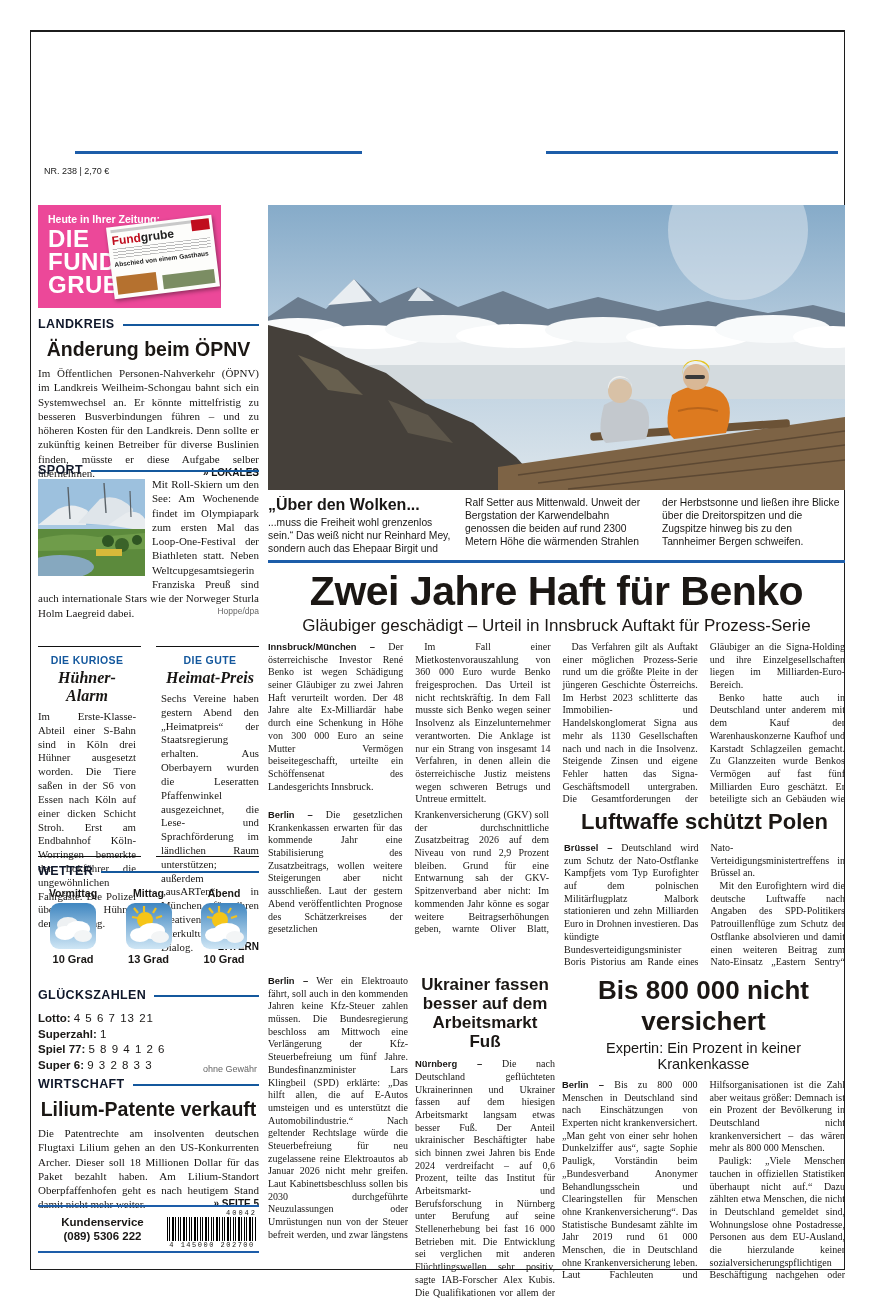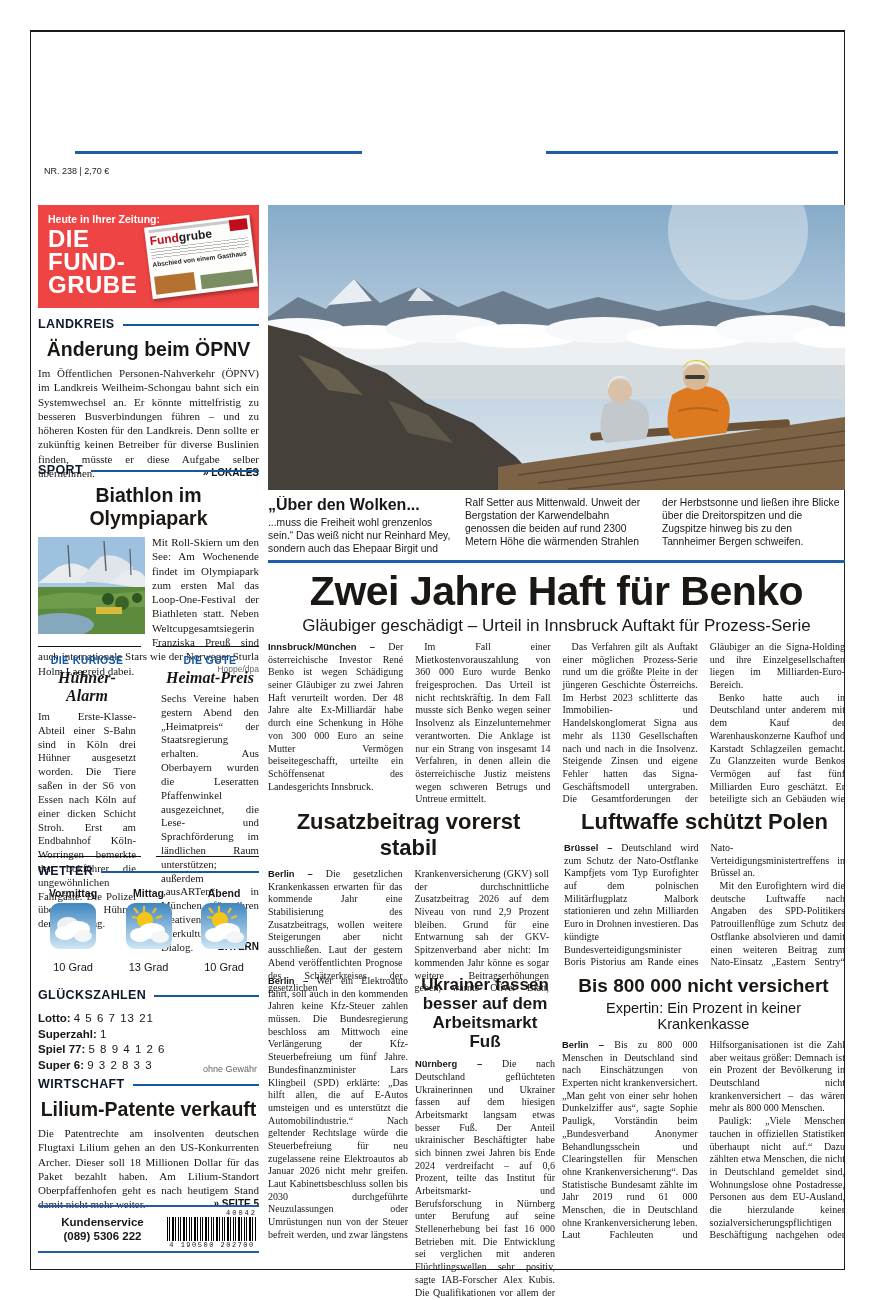--- a/index.html
+++ b/index.html
@@ -28,21 +28,21 @@
   .bt{font-size:11px;line-height:1.3;text-align:justify;hyphens:auto;-webkit-hyphens:auto}
   .bt-s{font-size:10px;line-height:1.27;text-align:justify;hyphens:auto;-webkit-hyphens:auto}
   .dl{font-family:"Liberation Sans",sans-serif;font-weight:700;font-size:.94em}
   .kick{float:right;font-family:"Liberation Sans",sans-serif;font-weight:700;font-size:10px;color:#111;margin-left:6px}
   .credit{float:right;font-family:"Liberation Sans",sans-serif;font-size:8.5px;color:#666;margin-left:24px}
   .divider{display:flex;gap:15px}
   .divider span{display:block;width:103px;height:1px;background:#111}
 
   
   .leftcol{position:absolute;left:38px;top:205px;width:221px}
-  .promo{position:absolute;left:0;top:0;width:221px;height:103px;background:#ef4444;color:#fff;
+  .promo{position:absolute;left:0;top:0;width:183px;height:103px;background:#ec4899;color:#fff;
          padding:8px 10px;font-family:"Liberation Sans",sans-serif;overflow:hidden}
   .promo .eyebrow{font-size:10.5px;font-weight:700;margin-bottom:3px}
   .promo .ptitle{font-size:24px;font-weight:700;line-height:.95;letter-spacing:.5px}
   .thumb{position:absolute;right:5px;top:16px;width:106px;height:72px;background:#fdfdfb;
          transform:rotate(-7deg);box-shadow:1px 2px 4px rgba(0,0,0,.4);color:#222;padding:3px 4px}
   .thumb .bar{height:3px;background:#c9c9c9;margin-bottom:2px}
   .thumb .tt{font-size:12px;font-weight:700;line-height:1}
   .thumb .tt .red{color:#c00d1d}
   .thumb .corner{position:absolute;right:3px;top:3px;width:18px;height:11px;background:#c00d1d}
   .thumb .lines{margin-top:2px;height:10px;background:repeating-linear-gradient(180deg,#bbb 0 1px,transparent 1px 3px)}
@@ -65,21 +65,21 @@
   .sportimg{float:left;width:107px;height:97px;margin:2px 7px 2px 0}
   .minicol{width:104px}
   .minicol .mlabel{font-family:"Liberation Sans",sans-serif;font-weight:700;font-size:10.5px;
                    color:#14589d;text-align:center;letter-spacing:.4px;margin-bottom:3px}
   .minicol .mtitle{font-style:italic;font-weight:700;font-size:16px;text-align:center;margin-bottom:5px}
   .minicol .bt{font-size:10.8px;line-height:1.28}
 
   .wrow{display:flex;justify-content:space-between;margin-top:9px;padding:0 2px}
   .wcell{width:66px;text-align:center;font-family:"Liberation Sans",sans-serif}
   .wlabel{font-size:10.5px;font-weight:700;margin-bottom:4px}
-  .wtemp{font-size:11px;font-weight:400;margin-top:8px}
+  .wtemp{font-size:11px;font-weight:700;margin-top:0}
 
   .lrow{font-size:11.5px;line-height:1.35;font-family:"Liberation Sans",sans-serif}
   .lrow b{font-weight:700}
   .lrow .nums{letter-spacing:1px}
   .lucky-note{position:absolute;right:2px;bottom:0;font-size:9px;color:#666;font-family:"Liberation Sans",sans-serif}
 
   .svc-left{flex:1;text-align:center;font-family:"Liberation Sans",sans-serif;font-weight:700;font-size:11.5px;line-height:1.25}
   .barcode{width:92px;position:relative;padding-right:2px}
   .barcode .topnum{font-size:7px;letter-spacing:2px;text-align:right;font-family:"Liberation Mono",monospace}
   .barcode .bars{height:24px;background:repeating-linear-gradient(90deg,#000 0 1px,#fff 1px 2px,#000 2px 3px,#fff 3px 5px,#000 5px 7px,#fff 7px 8px,#000 8px 9px,#fff 9px 11px)}
@@ -105,21 +105,21 @@
   .cols2{column-count:2;column-gap:12px;overflow:hidden}
   .art2 .cols2{height:138px}
   .art2 p+p{text-indent:9px}
 
   .art3{position:absolute;top:770px}
   .h3t{font-size:17px;line-height:1.12;margin-bottom:7px}
   .art3 .body1{height:265px;overflow:hidden}
   .vers-sub{font-family:"Liberation Sans",sans-serif;font-size:14.5px;text-align:center;margin:3px 0 7px}
   .vers-body{height:212px}
   .vers-body p+p{text-indent:9px}
-  .h2big{font-size:19px}
+  .h2big{font-size:26px}
 </style>
 </head>
 <body>
 
 <div class="page">
   <div class="frame"></div>
 
   <div class="rule-blue" style="left:75px;top:151px;width:287px"></div>
   <div class="rule-blue" style="left:546px;top:151px;width:292px"></div>
   <div class="edition">NR. 238 | 2,70 €</div>
@@ -143,21 +143,20 @@
     </div>
 
     <div class="sec-landkreis">
       <div class="seclabel">LANDKREIS</div>
       <div class="h-sans h-left">Änderung beim ÖPNV</div>
       <p class="bt"><span>Im Öffentlichen Personen-Nahverkehr (ÖPNV) im Landkreis Weilheim-Schongau bahnt sich ein Systemwechsel an. Er könnte mittelfristig zu besseren Busverbindungen führen – und zu höheren Kosten für den Landkreis. Denn sollte er zukünftig keinen Betreiber für diverse Buslinien finden, müsste er diese Aufgabe selber übernehmen.</span><span class="kick">» LOKALES</span></p>
     </div>
 
     <div class="sec-sport">
       <div class="seclabel">SPORT</div>
-      <div class="h-sans h-left">Biathlon im Olympiapark</div>
       <div>
         <svg class="sportimg" viewBox="0 0 107 97" preserveAspectRatio="none">
           <rect width="107" height="97" fill="#a9c9e2"></rect>
           <rect y="0" width="107" height="46" fill="#9dc1de"></rect>
           <path d="M0,46 L20,30 Q35,22 50,32 L48,46 Z" fill="#e8ecef"></path>
           <path d="M40,44 L62,20 Q80,14 95,30 L92,48 Z" fill="#dfe5ea"></path>
           <path d="M70,46 L88,34 Q100,30 107,40 L107,52 Z" fill="#e8ecef"></path>
           <line x1="30" y1="8" x2="32" y2="40" stroke="#5a6268" stroke-width="1.4"></line>
           <line x1="66" y1="4" x2="68" y2="34" stroke="#5a6268" stroke-width="1.4"></line>
           <line x1="92" y1="12" x2="93" y2="38" stroke="#5a6268" stroke-width="1.2"></line>
@@ -285,21 +284,21 @@
     </div>
 
     <div class="sec-service">
       <div class="svc-left">
         <div>Kundenservice</div>
         <div>(089) 5306 222</div>
       </div>
       <div class="barcode">
         <div class="topnum">40042</div>
         <div class="bars"></div>
-        <div class="botnum">4 190500 202700</div>
+        <div class="botnum">4 145000 202700</div>
       </div>
     </div>
   </div>
 
   <div class="maincol">
 
     <div class="photo">
       <svg width="577" height="285" viewBox="0 0 577 285" preserveAspectRatio="none">
         <defs>
           <linearGradient id="sky" x1="0" y1="0" x2="0" y2="1">
@@ -355,21 +354,20 @@
     <div class="h-sans lead-title">Zwei Jahre Haft für Benko</div>
     <div class="lead-sub">Gläubiger geschädigt – Urteil in Innsbruck Auftakt für Prozess-Serie</div>
     <div class="lead-body bt-s">
       <p><b class="dl">Innsbruck/München –</b> <span>Der österreichische Investor René Benko ist wegen Schädigung seiner Gläubiger zu zwei Jahren Haft verurteilt worden. Der 48 Jahre alte Ex-Milliardär habe durch eine Schenkung in Höhe von 300 000 Euro an seine Mutter Vermögen beiseitegeschafft, urteilte ein Schöffensenat des Landesgerichts Innsbruck.</span></p>
       <p>Im Fall einer Mietkostenvorauszahlung von 360 000 Euro wurde Benko freigesprochen. Das Urteil ist nicht rechtskräftig. In dem Fall musste sich Benko wegen seiner Insolvenz als Einzelunternehmer verantworten. Die Anklage ist nur ein Strang von insgesamt 14 Verfahren, in denen allein die österreichische Justiz meistens wegen schweren Betrugs und Untreue ermittelt.</p>
       <p>Das Verfahren gilt als Auftakt einer möglichen Prozess-Serie rund um die größte Pleite in der jüngeren Geschichte Österreichs. Im Herbst 2023 schlitterte das Immobilien- und Handelskonglomerat Signa aus mehr als 1130 Gesellschaften nach und nach in die Insolvenz. Steigende Zinsen und eigene Fehler hatten das Signa-Geschäftsmodell untergraben. Die Gesamtforderungen der Gläubiger an die Signa-Holding und ihre Einzelgesellschaften liegen im Milliarden-Euro-Bereich.</p>
       <p><span>Benko hatte auch in Deutschland unter anderem mit dem Kauf der Warenhauskonzerne Kaufhof und Karstadt Schlagzeilen gemacht. Zu Glanzzeiten wurde Benkos Vermögen auf fast fünf Milliarden Euro geschätzt. Er beteiligte sich an Gebäuden wie dem Chrysler Building in New York, dem Elbtower in Hamburg und zahlreichen Objekten in der Münchner Innenstadt, darunter das Kaufhaus Oberpollinger und die Alte Akademie in der Fußgängerzone.</span></p>
     </div>
 
     <div class="art2" style="left:0">
-      <div class="h-sans h2t">Zusatzbeitrag vorerst stabil</div>
       <div class="cols2 bt-s">
         <p><b class="dl">Berlin –</b> <span>Die gesetzlichen Krankenkassen erwarten für das kommende Jahr eine Stabilisierung des Zusatzbeitrags, wollen weitere Steigerungen aber nicht ausschließen. Laut der gestern Abend veröffentlichten Prognose des Schätzerkreises der gesetzlichen Krankenversicherung (GKV) soll der durchschnittliche Zusatzbeitrag 2026 auf dem Niveau von rund 2,9 Prozent bleiben. Grund für eine Entwarnung sah der GKV-Spitzenverband aber nicht: Im kommenden Jahr könne es sogar weitere Beitragserhöhungen geben, warnte Oliver Blatt, Vorstandsvorsitzender des GKV-Spitzenverbandes. Viele Kassen müssten ihre gesetzlich vorgeschriebenen Rücklagen auffüllen, erklärte Blatt.</span></p>
       </div>
     </div>
     <div class="art2" style="left:296px">
       <div class="h-sans h2t">Luftwaffe schützt Polen</div>
       <div class="cols2 bt-s">
         <p><b class="dl">Brüssel –</b> <span>Deutschland wird zum Schutz der Nato-Ostflanke Kampfjets vom Typ Eurofighter auf dem polnischen Militärflugplatz Malbork stationieren und zehn Milliarden Euro in Drohnen investieren. Das kündigte Bundesverteidigungsminister Boris Pistorius am Rande eines Nato-Verteidigungsministertreffens in Brüssel an.</span></p>
         <p>Mit den Eurofightern wird die deutsche Luftwaffe nach Angaben des SPD-Politikers Patrouillenflüge zum Schutz der Ostflanke absolvieren und damit einen weiteren Beitrag zum Nato-Einsatz „Eastern Sentry“ (etwa: Wächter des Ostens) leisten. Dieser war im September unter dem Eindruck der Luftraumverletzungen durch russische Kampfjets und Kamikaze-Drohnen gestartet worden.</p>
       </div>

